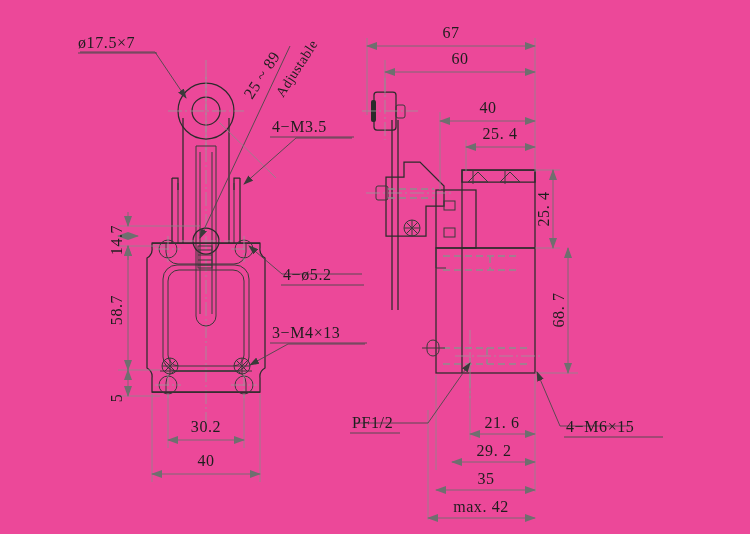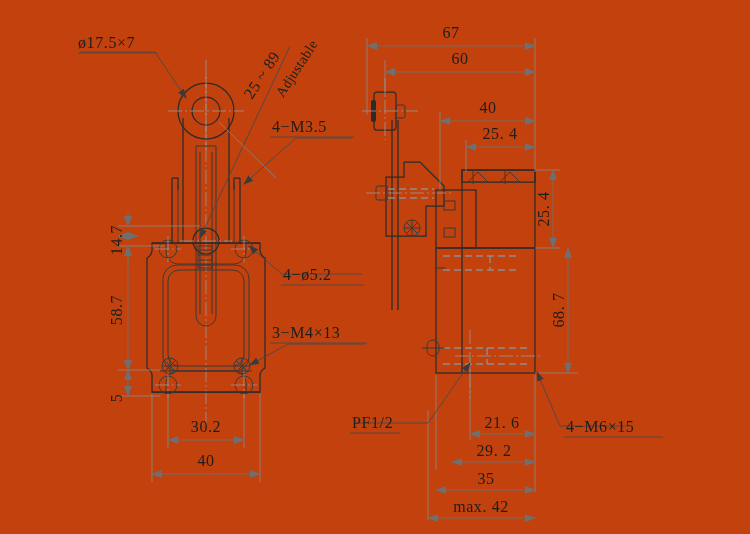--- a/index.html
+++ b/index.html
@@ -8,21 +8,21 @@
     padding: 0;
     background: #ffffff;
   }
   body {
     font-family: "Liberation Serif", serif;
   }
   #sheet {
     position: relative;
     width: 750px;
     height: 534px;
-    background: #c2410c;
+    background: #ec4899;
     overflow: hidden;
   }
   #sheet svg {
     position: absolute;
     top: 0;
     left: 0;
     width: 750px;
     height: 534px;
   }
   .obj     { fill: none; stroke: #2b2b2b; stroke-width: 1.25; }

